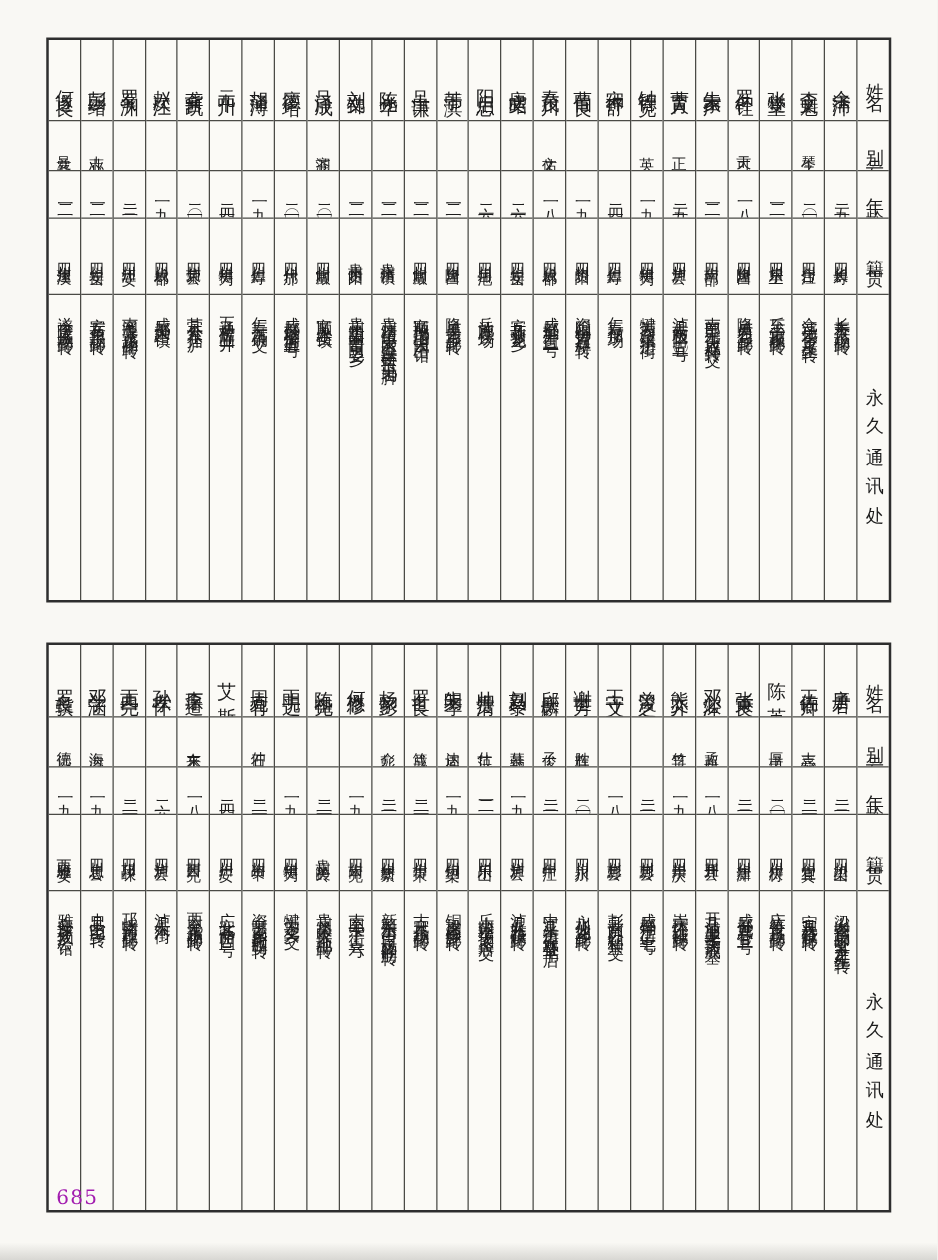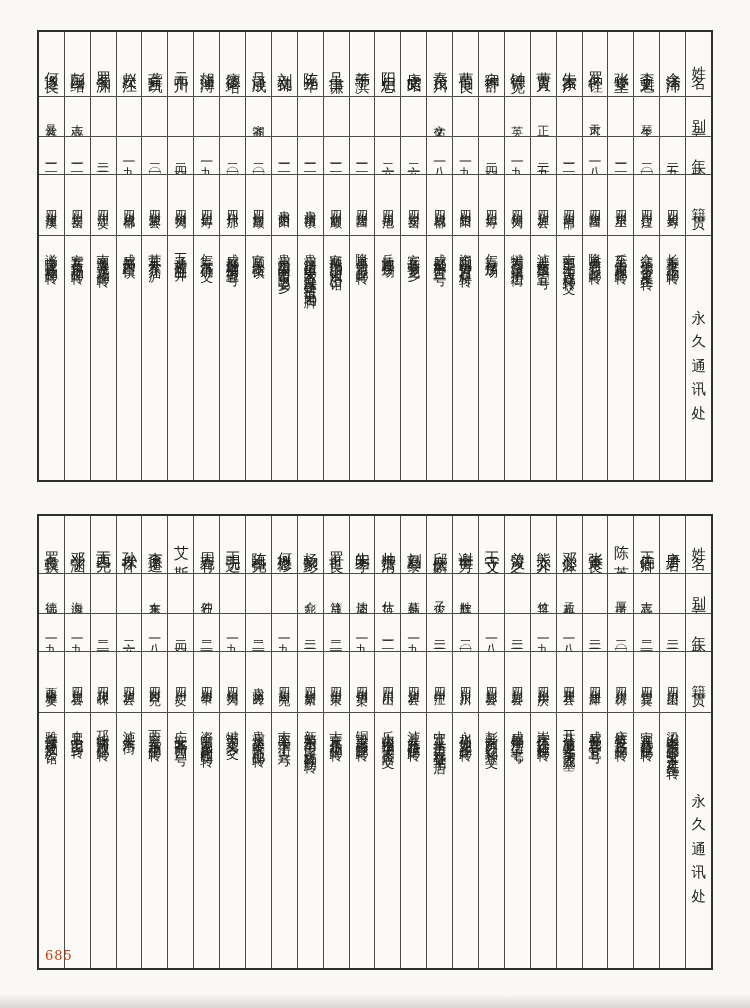--- a/index.html
+++ b/index.html
@@ -55,21 +55,21 @@
   .table-bottom .name-cell{height:58px;}
   
   .header-col .cell{font-size:14.5px;}
   .header-col .name-cell,
   .header-col .alias-cell,
   .header-col .age-cell,
   .header-col .origin-cell{letter-spacing:9px;}
   .header-col .address-cell{letter-spacing:24px;justify-content:center;padding-top:0;}
   .page-number{
     position:absolute;left:45px;top:948px;
-    font-size:13px;letter-spacing:1px;color:#c2410c;text-align:center;
+    font-size:16px;letter-spacing:1px;color:#a21caf;text-align:center;
   }
 </style>
 </head>
 <body>
 
 <div class="page">
 
   <div class="dir-table table-top">
     <div class="col header-col">
       <div class="cell name-cell">姓名</div>

